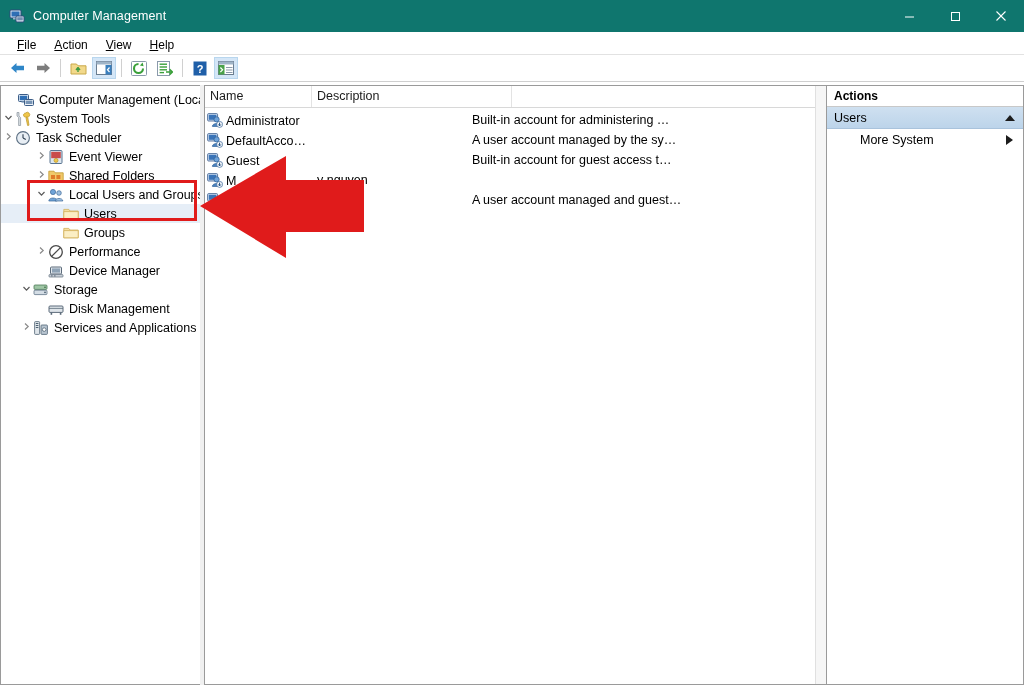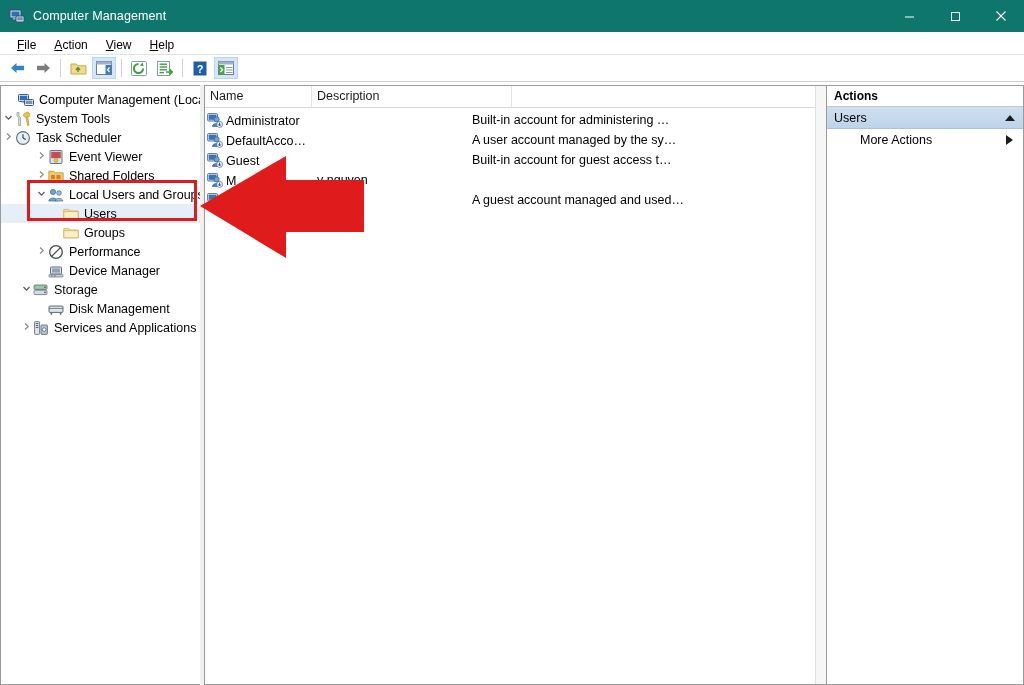--- a/index.html
+++ b/index.html
@@ -576,34 +576,34 @@
                 <rect x="0.6" y="1.6" width="10" height="7.4" rx="1" fill="#cfe0f2" stroke="#37598a" stroke-width=".8"></rect>
                 <rect x="1.8" y="2.8" width="7.6" height="5" fill="#3a74b8"></rect>
                 <circle cx="9.6" cy="7.4" r="2.6" fill="#6fa3d8" stroke="#2f5d92" stroke-width=".7"></circle>
                 <path d="M5.4 14.4 C5.4 10.6 13.8 10.6 13.8 14.4 Z" fill="#4d86c4" stroke="#2f5d92" stroke-width=".7"></path>
                 <circle cx="12.6" cy="12.4" r="3" fill="#ffffff" stroke="#2f5d92" stroke-width=".7"></circle>
                 <path d="M12.6 10.6 L12.6 13.6 M11.2 12.4 L12.6 13.9 L14 12.4" fill="none" stroke="#1b4b80" stroke-width="1"></path>
               </svg></span>
             <span></span>
           </div>
           <div class="lv-cell f"></div>
-          <div class="lv-cell d">A guest account managed and used…</div>
+          <div class="lv-cell d">A user account managed and guest…</div>
         </div>
       </div>
     <div class="vscroll"></div>
   </div>
 
   <div class="pane-actions">
     <div class="act-title">Actions</div>
     <div class="act-section">
       <span>Users</span>
       <span class="tri-up"></span>
     </div>
     <div class="act-item">
-      <span>More Actions</span>
+      <span>More System</span>
       <span class="tri-right"></span>
     </div>
   </div>
 </div>
 
 <div class="anno-box" style="left:27px; top:180px; width:170px; height:41px;"></div>
 
 <div class="anno-arrow" style="left:198px; top:152px; width:168px; height:112px;">
   <svg width="168" height="112" viewBox="0 0 168 112">
     <path d="M2 54 L88 4 L88 28 L166 28 L166 80 L88 80 L88 106 Z" fill="#e01b1b"></path>

